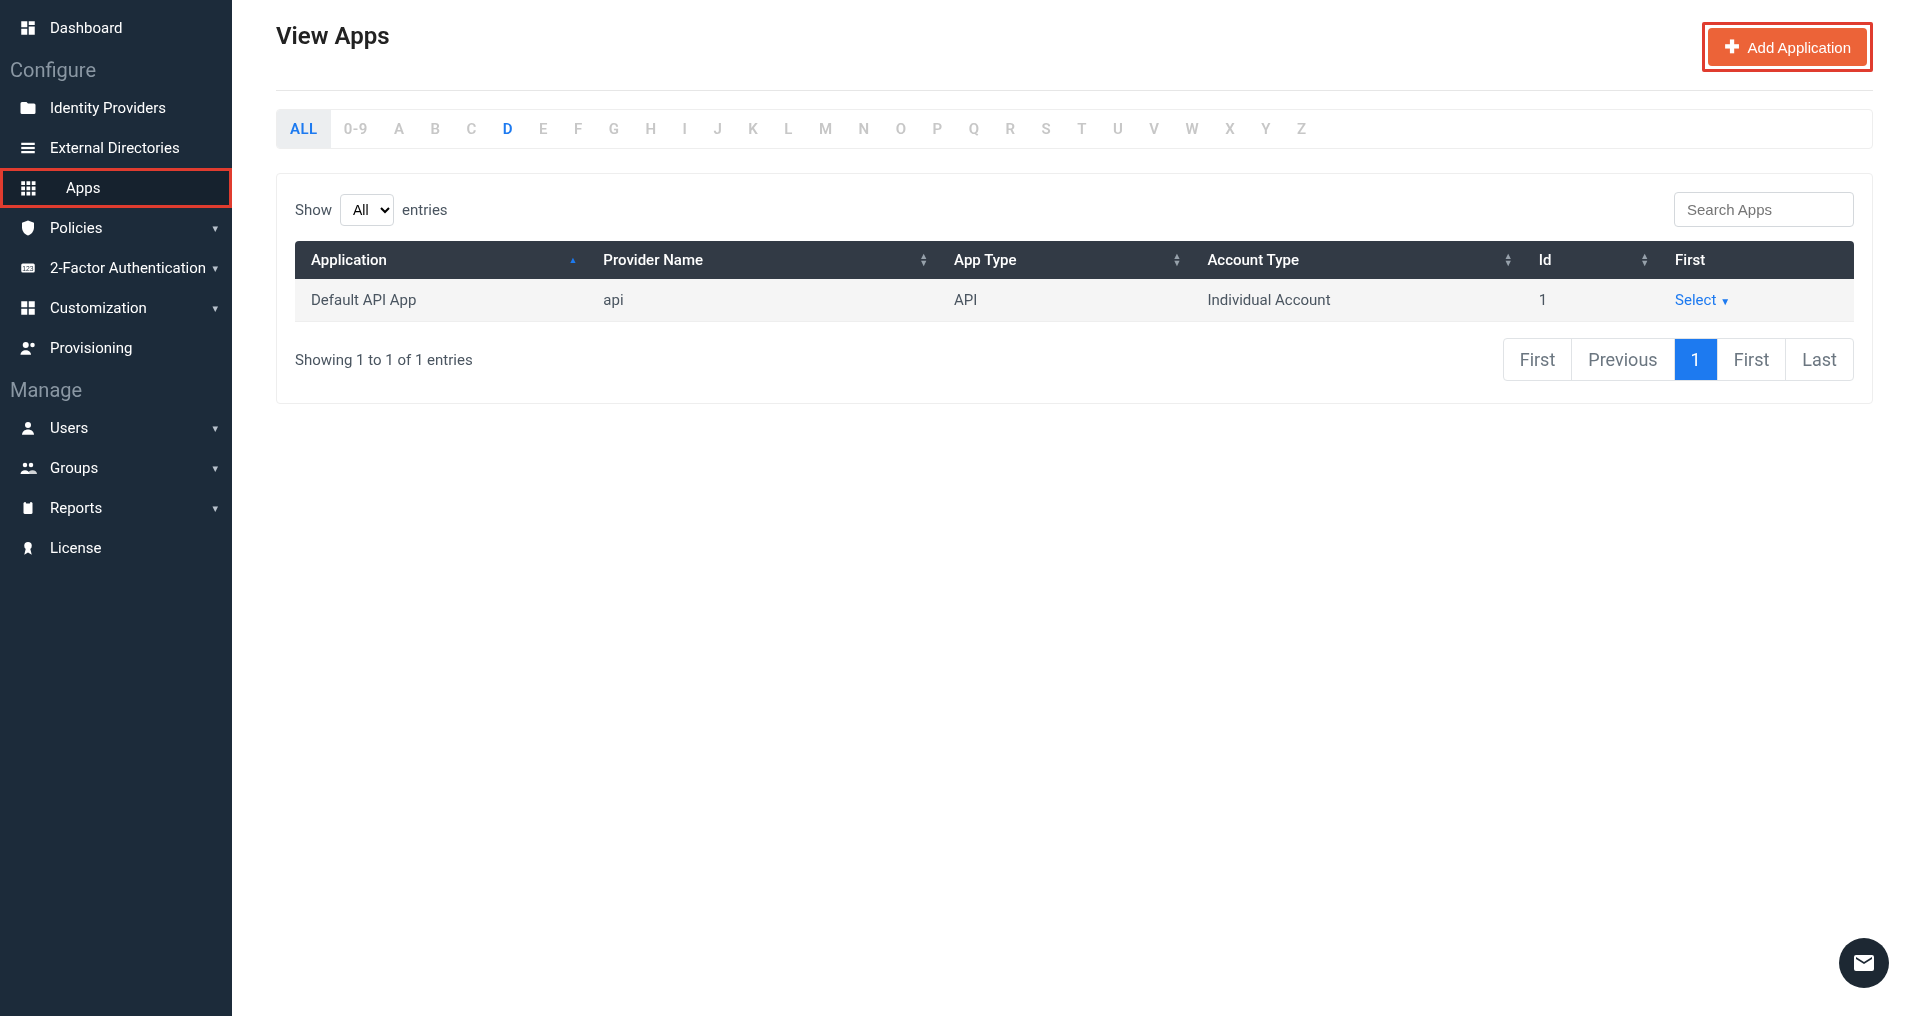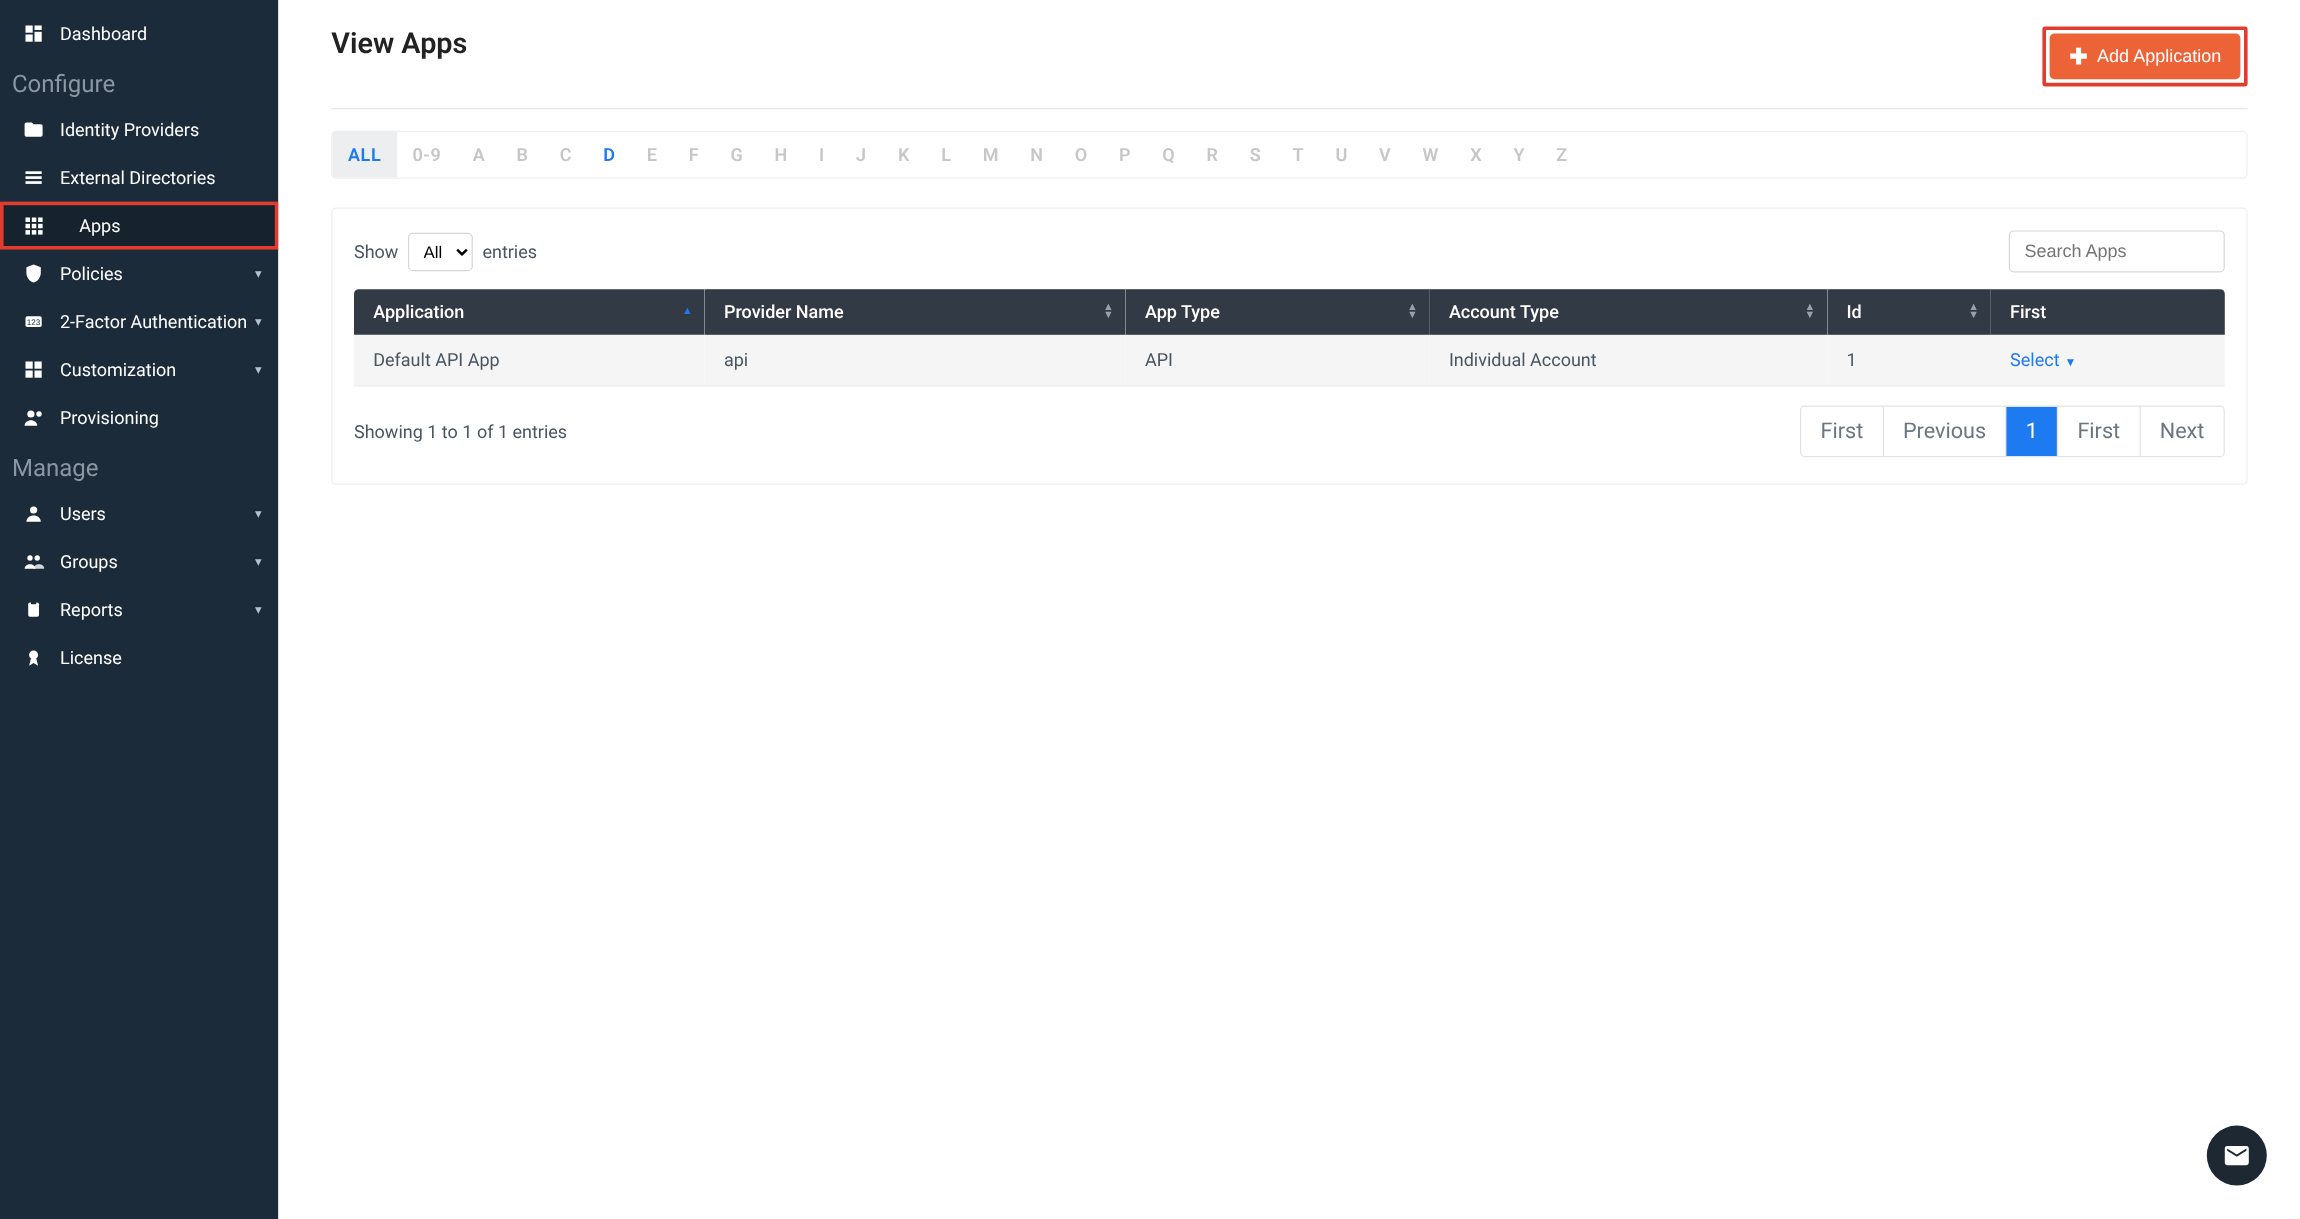--- a/index.html
+++ b/index.html
@@ -516,21 +516,21 @@
       </tbody>
     </table>
 
     <div class="table-footer">
       <span>Showing 1 to 1 of 1 entries</span>
       <div class="pagination" id="pagination">
           <div class="pg">First</div>
           <div class="pg">Previous</div>
           <div class="pg active">1</div>
           <div class="pg">First</div>
-          <div class="pg">Next</div>
+          <div class="pg">Last</div>
         </div>
     </div>
   </div>
 </main>
 
 <div class="chat-fab">
   <svg width="24" height="24" viewBox="0 0 24 24">
       <path d="M20 4H4a2 2 0 00-2 2v12a2 2 0 002 2h16a2 2 0 002-2V6a2 2 0 00-2-2zm0 4l-8 5-8-5V6l8 5 8-5v2z"></path>
     </svg>
 </div>

